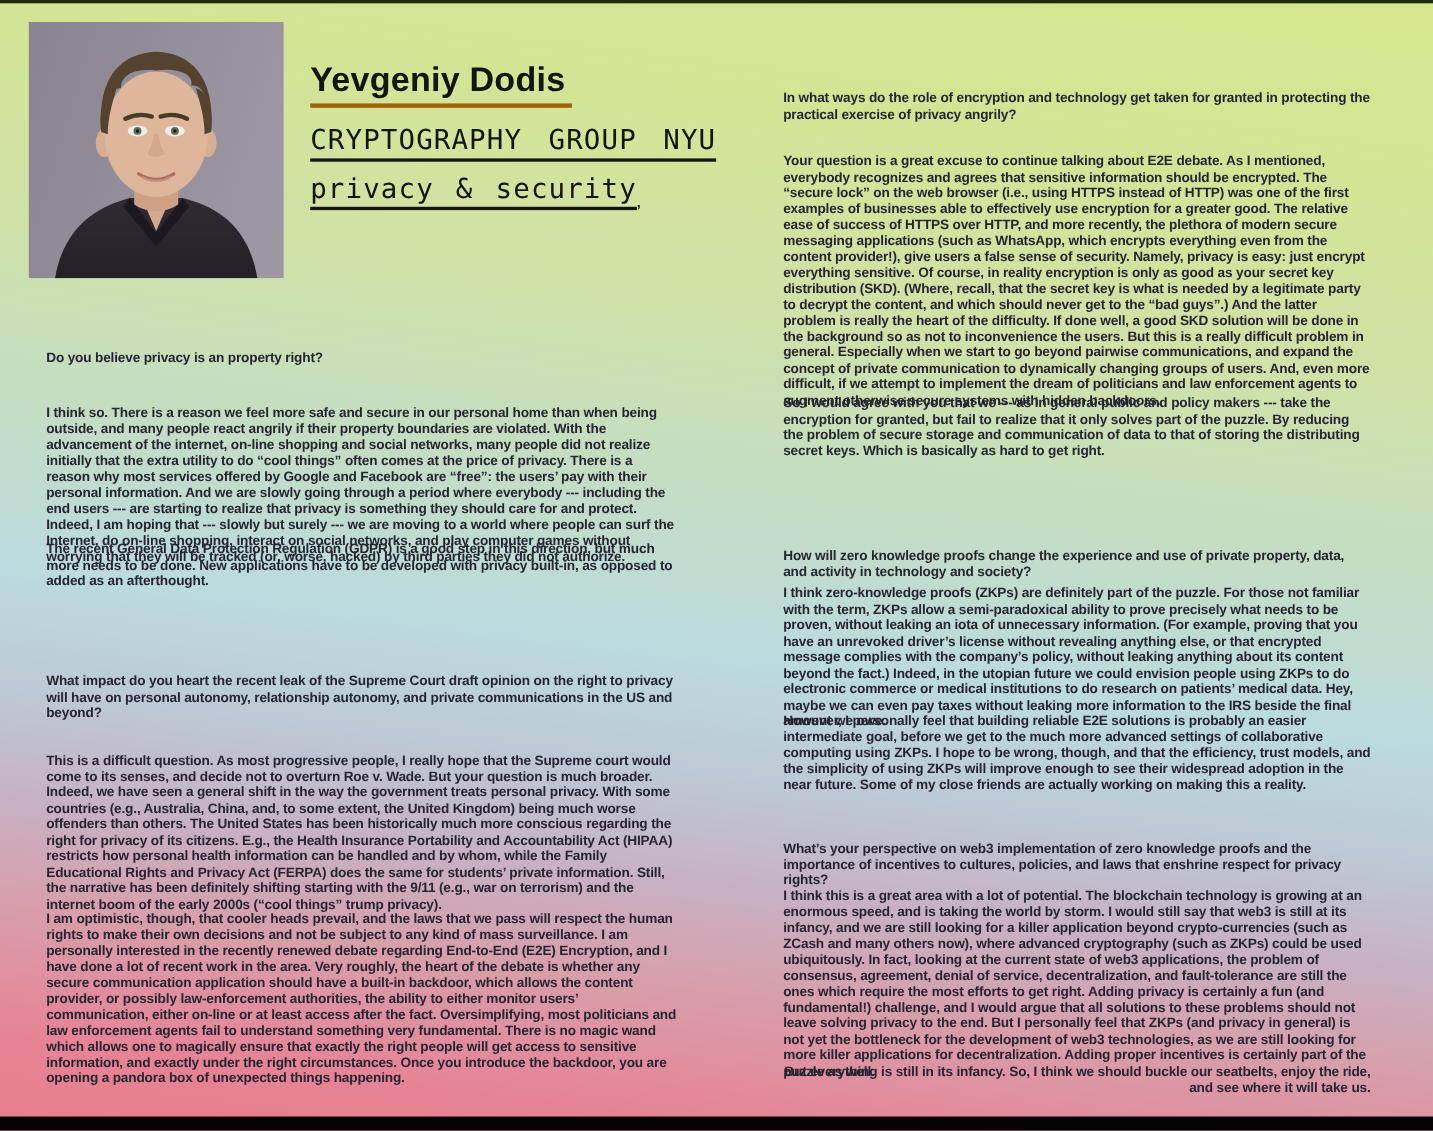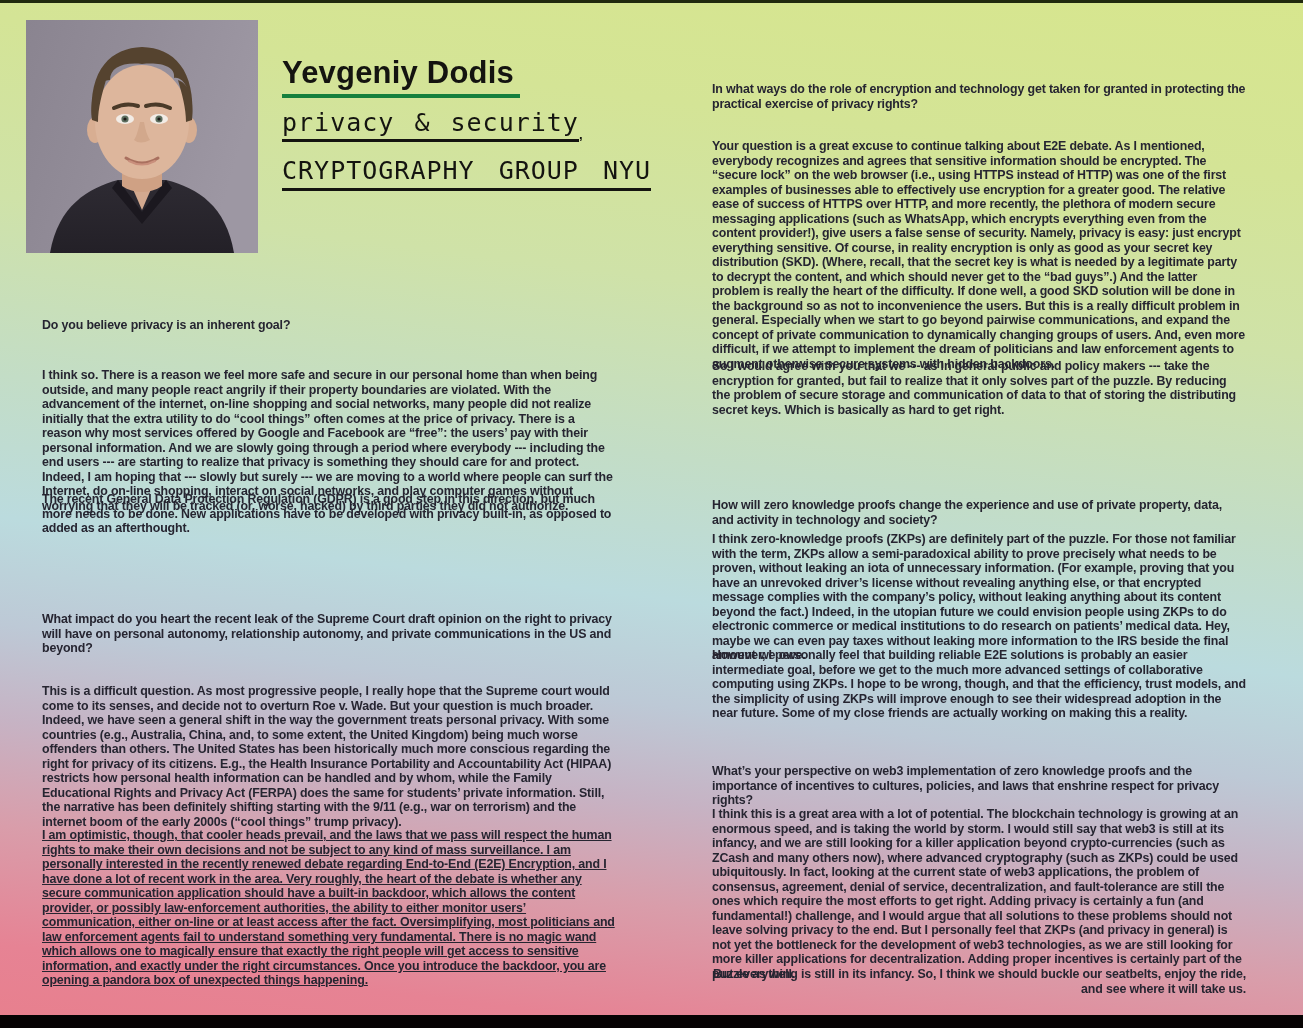--- a/index.html
+++ b/index.html
@@ -12,21 +12,21 @@
       #e68394 93%, #e87f8d 100%);
   }
   .top-line{position:absolute;left:0;top:0;width:1303px;height:3px;background:#20290e;}
   .bottom-bar{position:absolute;left:0;top:1015px;width:1303px;height:13px;background:#070304;}
 
   .photo{position:absolute;left:26px;top:20px;width:232px;height:233px;}
 
   .title-block{position:absolute;left:282px;top:55px;color:#141410;}
   .title-name{
     font-size:31px;font-weight:bold;letter-spacing:0.2px;
-    display:inline-block;border-bottom:4px solid #15803d;padding-bottom:3px;padding-right:6px;
+    display:inline-block;border-bottom:4px solid #a16207;padding-bottom:3px;padding-right:6px;
   }
   .title-group{
     font-family:"DejaVu Sans Mono","Liberation Mono",monospace;
     font-size:25px;font-weight:500;letter-spacing:1px;word-spacing:8px;margin-top:14px;
     display:inline-block;border-bottom:3px solid #141410;padding-bottom:3px;
   }
   .title-sub{
     font-family:"DejaVu Sans Mono","Liberation Mono",monospace;
     font-size:25px;font-weight:500;letter-spacing:1px;word-spacing:4px;margin-top:10px;
     display:inline-block;border-bottom:3px solid #141410;padding-bottom:2px;
@@ -37,21 +37,21 @@
   .para{
     position:absolute;color:#262531;
     font-size:12.4px;font-weight:600;line-height:14.5px;letter-spacing:-0.15px;
     text-align:left;white-space:normal;
   }
   .col-left{left:42px;width:574px;}
   .col-right{left:712px;width:534px;}
 
   
   .p-l0{top:306px;} .p-l1{top:336px;margin-top:32px;} .p-l2{top:480px;}
-  .p-l3{top:600px;} .p-l4{top:672px;} .p-l5{top:816px;text-decoration:underline;}
+  .p-l3{top:600px;} .p-l4{top:672px;} .p-l5{top:816px;}
   .p-r0{top:70px;}  .p-r1{top:127px;} .p-r2{top:347px;}
   .p-r3{top:452px;margin-top:46px;} .p-r4{top:520px;} .p-r5{top:636px;}
   .p-r6{top:752px;} .p-r7{top:795px;} .p-r8{top:955px;text-align:right;}
 </style>
 </head>
 <body>
 
 <div class="top-line"></div>
 
 <div class="photo">
@@ -98,32 +98,32 @@
 
     <path d="M114,102 q-3,14 -6,18 q6,5 16,0 q-4,-6 -6,-18" fill="#d2a88c"></path>
 
     <path d="M100,138 q16,10 32,0" stroke="#a9705f" stroke-width="3" fill="none" stroke-linecap="round"></path>
     <path d="M103,141 q13,7 26,0" stroke="#c98f7c" stroke-width="2" fill="none" stroke-linecap="round"></path>
   </svg>
 </div>
 
 <div class="title-block">
   <span class="title-row"><span class="title-name">Yevgeniy Dodis</span></span>
+  <span class="title-row"><span class="title-group">CRYPTOGRAPHY GROUP NYU</span></span>
   <span class="title-row"><span class="title-sub">privacy &amp; security</span><span class="title-mark">,</span></span>
-  <span class="title-row"><span class="title-group">CRYPTOGRAPHY GROUP NYU</span></span>
 </div>
 
-<p class="para col-left p-l0">Do you believe privacy is an inherent goal?</p>
+<p class="para col-left p-l0">Do you believe privacy is an property right?</p>
 <p class="para col-left p-l1">I think so. There is a reason we feel more safe and secure in our personal home than when being outside, and many people react angrily if their property boundaries are violated. With the advancement of the internet, on-line shopping and social networks, many people did not realize initially that the extra utility to do “cool things” often comes at the price of privacy. There is a reason why most services offered by Google and Facebook are “free”: the users’ pay with their personal information. And we are slowly going through a period where everybody --- including the end users --- are starting to realize that privacy is something they should care for and protect. Indeed, I am hoping that --- slowly but surely --- we are moving to a world where people can surf the Internet, do on-line shopping, interact on social networks, and play computer games without worrying that they will be tracked (or, worse, hacked) by third parties they did not authorize.</p>
 <p class="para col-left p-l2">The recent General Data Protection Regulation (GDPR) is a good step in this direction, but much more needs to be done. New applications have to be developed with privacy built-in, as opposed to added as an afterthought.</p>
 <p class="para col-left p-l3">What impact do you heart the recent leak of the Supreme Court draft opinion on the right to privacy will have on personal autonomy, relationship autonomy, and private communications in the US and beyond?</p>
 <p class="para col-left p-l4">This is a difficult question. As most progressive people, I really hope that the Supreme court would come to its senses, and decide not to overturn Roe v. Wade. But your question is much broader. Indeed, we have seen a general shift in the way the government treats personal privacy. With some countries (e.g., Australia, China, and, to some extent, the United Kingdom) being much worse offenders than others. The United States has been historically much more conscious regarding the right for privacy of its citizens. E.g., the Health Insurance Portability and Accountability Act (HIPAA) restricts how personal health information can be handled and by whom, while the Family Educational Rights and Privacy Act (FERPA) does the same for students’ private information. Still, the narrative has been definitely shifting starting with the 9/11 (e.g., war on terrorism) and the internet boom of the early 2000s (“cool things” trump privacy).</p>
 <p class="para col-left p-l5">I am optimistic, though, that cooler heads prevail, and the laws that we pass will respect the human rights to make their own decisions and not be subject to any kind of mass surveillance. I am personally interested in the recently renewed debate regarding End-to-End (E2E) Encryption, and I have done a lot of recent work in the area. Very roughly, the heart of the debate is whether any secure communication application should have a built-in backdoor, which allows the content provider, or possibly law-enforcement authorities, the ability to either monitor users’ communication, either on-line or at least access after the fact. Oversimplifying, most politicians and law enforcement agents fail to understand something very fundamental. There is no magic wand which allows one to magically ensure that exactly the right people will get access to sensitive information, and exactly under the right circumstances. Once you introduce the backdoor, you are opening a pandora box of unexpected things happening.</p>
 
-<p class="para col-right p-r0">In what ways do the role of encryption and technology get taken for granted in protecting the practical exercise of privacy rights?</p>
+<p class="para col-right p-r0">In what ways do the role of encryption and technology get taken for granted in protecting the practical exercise of privacy angrily?</p>
 <p class="para col-right p-r1">Your question is a great excuse to continue talking about E2E debate. As I mentioned, everybody recognizes and agrees that sensitive information should be encrypted. The “secure lock” on the web browser (i.e., using HTTPS instead of HTTP) was one of the first examples of businesses able to effectively use encryption for a greater good. The relative ease of success of HTTPS over HTTP, and more recently, the plethora of modern secure messaging applications (such as WhatsApp, which encrypts everything even from the content provider!), give users a false sense of security. Namely, privacy is easy: just encrypt everything sensitive. Of course, in reality encryption is only as good as your secret key distribution (SKD). (Where, recall, that the secret key is what is needed by a legitimate party to decrypt the content, and which should never get to the “bad guys”.) And the latter problem is really the heart of the difficulty. If done well, a good SKD solution will be done in the background so as not to inconvenience the users. But this is a really difficult problem in general. Especially when we start to go beyond pairwise communications, and expand the concept of private communication to dynamically changing groups of users. And, even more difficult, if we attempt to implement the dream of politicians and law enforcement agents to augment otherwise secure systems with hidden backdoors.</p>
 <p class="para col-right p-r2">So I would agree with you that we --- as in general public and policy makers --- take the encryption for granted, but fail to realize that it only solves part of the puzzle. By reducing the problem of secure storage and communication of data to that of storing the distributing secret keys. Which is basically as hard to get right.</p>
 <p class="para col-right p-r3">How will zero knowledge proofs change the experience and use of private property, data, and activity in technology and society?</p>
 <p class="para col-right p-r4">I think zero-knowledge proofs (ZKPs) are definitely part of the puzzle. For those not familiar with the term, ZKPs allow a semi-paradoxical ability to prove precisely what needs to be proven, without leaking an iota of unnecessary information. (For example, proving that you have an unrevoked driver’s license without revealing anything else, or that encrypted message complies with the company’s policy, without leaking anything about its content beyond the fact.) Indeed, in the utopian future we could envision people using ZKPs to do electronic commerce or medical institutions to do research on patients’ medical data. Hey, maybe we can even pay taxes without leaking more information to the IRS beside the final amount we owe.</p>
 <p class="para col-right p-r5">However, I personally feel that building reliable E2E solutions is probably an easier intermediate goal, before we get to the much more advanced settings of collaborative computing using ZKPs. I hope to be wrong, though, and that the efficiency, trust models, and the simplicity of using ZKPs will improve enough to see their widespread adoption in the near future. Some of my close friends are actually working on making this a reality.</p>
 <p class="para col-right p-r6">What’s your perspective on web3 implementation of zero knowledge proofs and the importance of incentives to cultures, policies, and laws that enshrine respect for privacy rights?</p>
 <p class="para col-right p-r7">I think this is a great area with a lot of potential. The blockchain technology is growing at an enormous speed, and is taking the world by storm. I would still say that web3 is still at its infancy, and we are still looking for a killer application beyond crypto-currencies (such as ZCash and many others now), where advanced cryptography (such as ZKPs) could be used ubiquitously. In fact, looking at the current state of web3 applications, the problem of consensus, agreement, denial of service, decentralization, and fault-tolerance are still the ones which require the most efforts to get right. Adding privacy is certainly a fun (and fundamental!) challenge, and I would argue that all solutions to these problems should not leave solving privacy to the end. But I personally feel that ZKPs (and privacy in general) is not yet the bottleneck for the development of web3 technologies, as we are still looking for more killer applications for decentralization. Adding proper incentives is certainly part of the puzzle as well.</p>
 <p class="para col-right p-r8">But everything is still in its infancy. So, I think we should buckle our seatbelts, enjoy the ride, and see where it will take us.</p>
 
 <div class="bottom-bar"></div>

